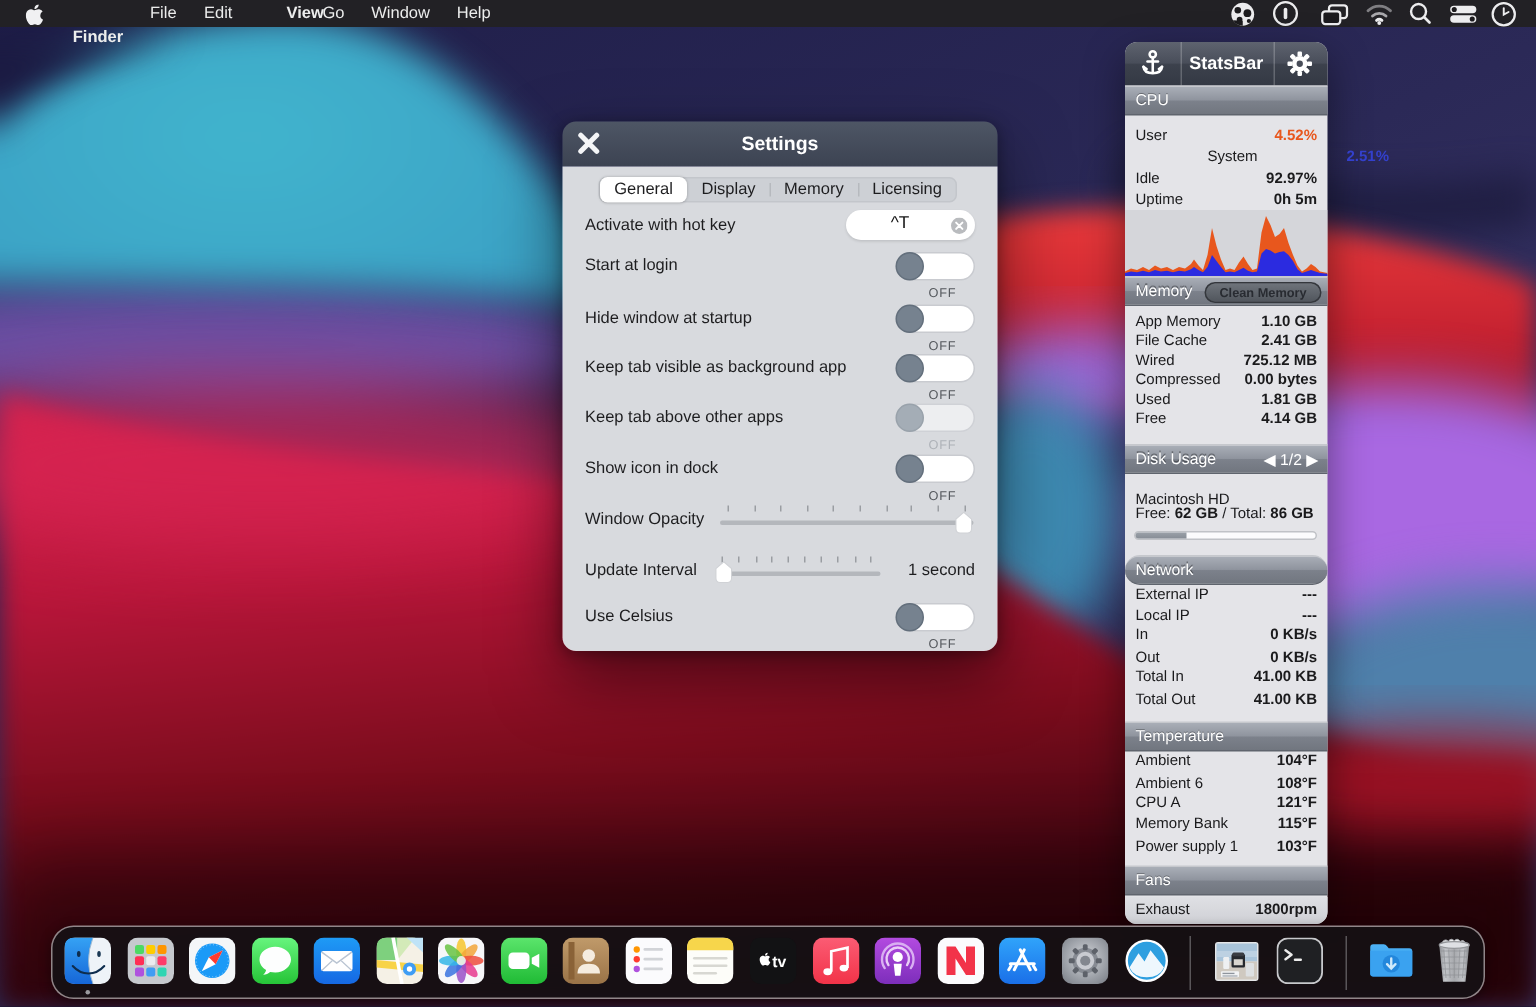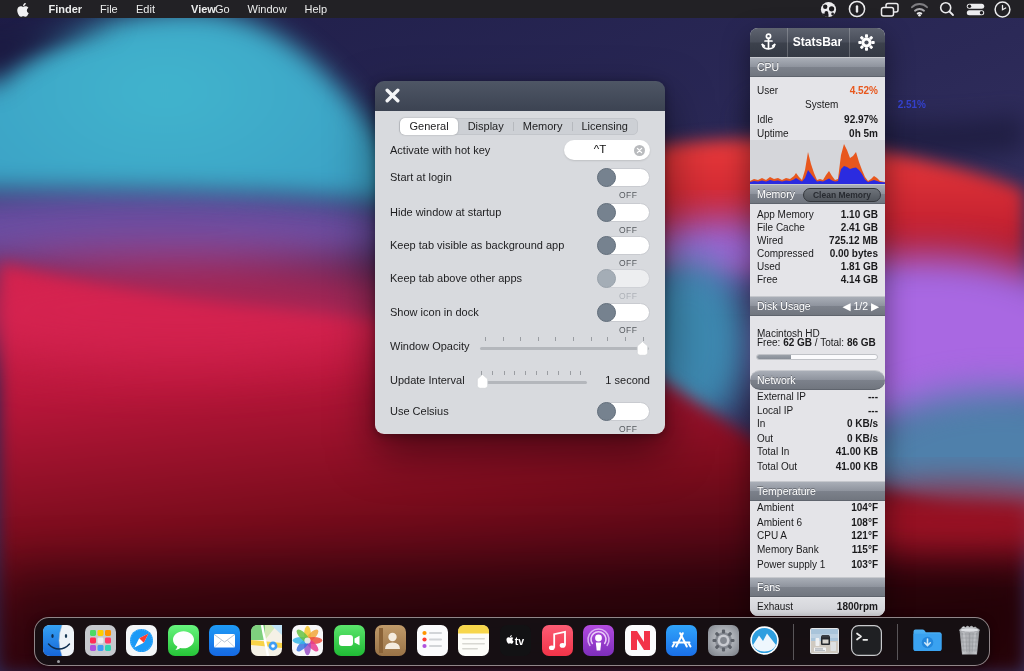--- a/index.html
+++ b/index.html
@@ -110,21 +110,21 @@
   <ellipse cx="180" cy="310" rx="260" ry="55" fill="#da2554" opacity="0.72" filter="url(#b25)"></ellipse>
   <ellipse cx="960" cy="522" rx="150" ry="36" fill="#a61427" opacity="0.85" filter="url(#b18)"></ellipse>
   <path d="M-40,24 L120,24 Q40,40 -10,90 Z" fill="#1b1a42" filter="url(#b12)"></path>
   <rect x="0" y="570" width="1024" height="101" fill="#1d0206" opacity="0.55" filter="url(#b25)"></rect>
 </svg>
 
 <div id="menubar">
   <svg style="position:absolute;left:17px;top:2.5px;" width="12" height="14" viewBox="0 0 12 14">
         <path fill="#f0f0f2" d="M9.86,7.42c0-1.84 1.5-2.73 1.57-2.77c-0.86-1.26-2.2-1.43-2.67-1.45C7.62,3.08 6.53,3.87 6,3.87c-0.54,0-1.4-0.75-2.3-0.73C2.52,3.16 1.43,3.83 0.82,4.9c-1.24,2.15-0.32,5.32 0.89,7.06c0.59,0.85 1.3,1.81 2.23,1.77c0.89-0.04 1.23-0.58 2.31-0.58c1.07,0 1.38,0.58 2.32,0.56c0.96-0.02 1.57-0.87 2.16-1.72c0.68-0.99 0.96-1.95 0.97-2C11.68,9.98 9.86,9.28 9.86,7.42z M8.1,2.03C8.58,1.44 8.91,0.63 8.82,-0.18C8.12,-0.15 7.25,0.3 6.75,0.88C6.3,1.4 5.9,2.24 6.01,3.03C6.79,3.09 7.6,2.63 8.1,2.03z"></path>
       </svg>
-  <span class="mi finder" style="left:48.5px;">Finder</span>
+  <span class="mi finder" style="left:48.5px;margin-top:16px;">Finder</span>
   <span class="mi" style="left:100px;">File</span>
   <span class="mi" style="left:136px;">Edit</span>
   <span class="mi" style="left:191px;font-weight:bold;">View</span>
   <span class="mi" style="left:215px;">Go</span>
   <span class="mi" style="left:247.5px;">Window</span>
   <span class="mi" style="left:304.5px;">Help</span>
   <div class="ric" style="left:816px;width:24px;">
         <svg width="17" height="17" viewBox="0 0 17 17">
     <circle cx="8.5" cy="8.5" r="7.6" fill="#ececee"></circle>
     <circle cx="5.2" cy="5.8" r="2.2" fill="#1c1b1e"></circle>
@@ -176,20 +176,21 @@
     <path d="M8.5,4.4 L8.5,8.7 L11.7,7.0" fill="none" stroke="#ececee" stroke-width="1.3" stroke-linecap="round"></path>
   </svg>
       </div>
 </div>
 
 <div id="win">
   <div class="titlebar">
     <svg class="xbtn" viewBox="0 0 15 15">
           <path d="M2.2,2.2 L12.8,12.8 M12.8,2.2 L2.2,12.8" stroke="#f4f5f7" stroke-width="3.4" stroke-linecap="round"></path>
         </svg>
+    <div class="tx">Settings</div>
   </div>
   <div class="content" id="wincontent">
     <div class="tabs">
       <div class="tab sel">General</div>
           <div class="tab">Display</div>
           <div class="tab sep">Memory</div>
           <div class="tab sep">Licensing</div>
     </div>
     <div class="row" style="top:33px;">Activate with hot key</div>
     <div style="position:absolute;left:189px;top:29px;width:86px;height:20px;background:#fff;border-radius:10px;box-shadow:0 1px 2px rgba(0,0,0,0.12);">

